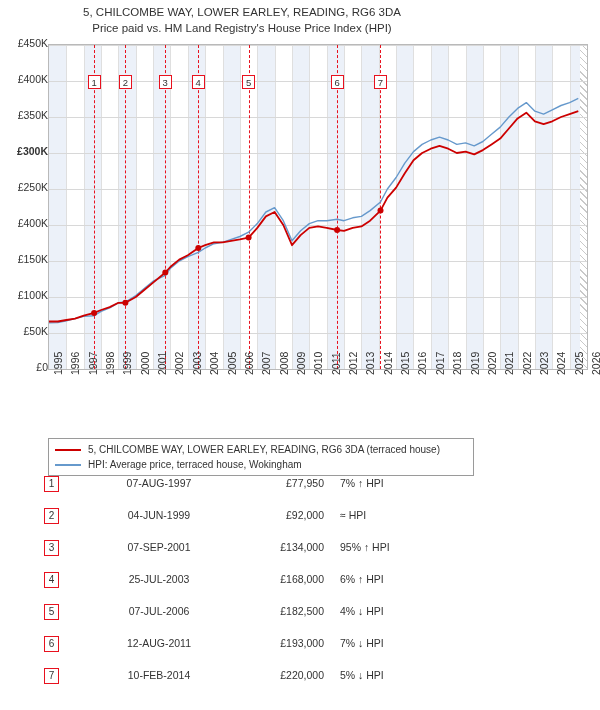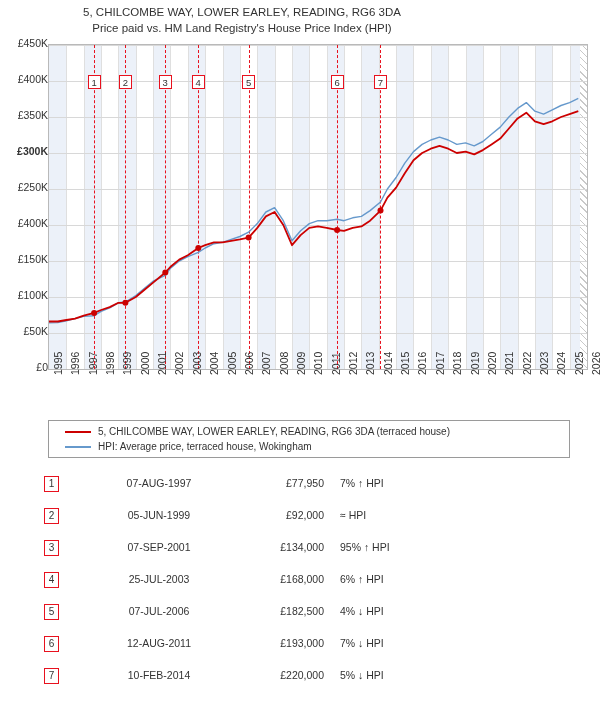--- a/index.html
+++ b/index.html
@@ -114,27 +114,27 @@
     font-size: 9.5px;
     line-height: 14px;
     text-align: center;
     box-sizing: border-box;
   }
 
   
   #legend {
     position: absolute;
     left: 48px;
-    top: 420px;
-    width: 522px;
+    top: 438px;
+    width: 426px;
     height: 38px;
     border: 1px solid #9a9a9a;
     box-sizing: border-box;
     background: #fff;
-    padding: 3px 16px;
+    padding: 3px 6px;
   }
   .legend-row {
     display: flex;
     align-items: center;
     height: 15px;
   }
   .legend-swatch {
     width: 26px;
     height: 0;
     border-top-width: 2px;
@@ -370,21 +370,21 @@
 
   <div id="sales">
       <div class="sale-row">
         <div class="sale-num">1</div>
         <div class="sale-date">07-AUG-1997</div>
         <div class="sale-price">£77,950</div>
         <div class="sale-delta">7% ↑ HPI</div>
       </div>
       <div class="sale-row">
         <div class="sale-num">2</div>
-        <div class="sale-date">05-JUN-1999</div>
+        <div class="sale-date">04-JUN-1999</div>
         <div class="sale-price">£92,000</div>
         <div class="sale-delta">≈ HPI</div>
       </div>
       <div class="sale-row">
         <div class="sale-num">3</div>
         <div class="sale-date">07-SEP-2001</div>
         <div class="sale-price">£134,000</div>
         <div class="sale-delta">95% ↑ HPI</div>
       </div>
       <div class="sale-row">

